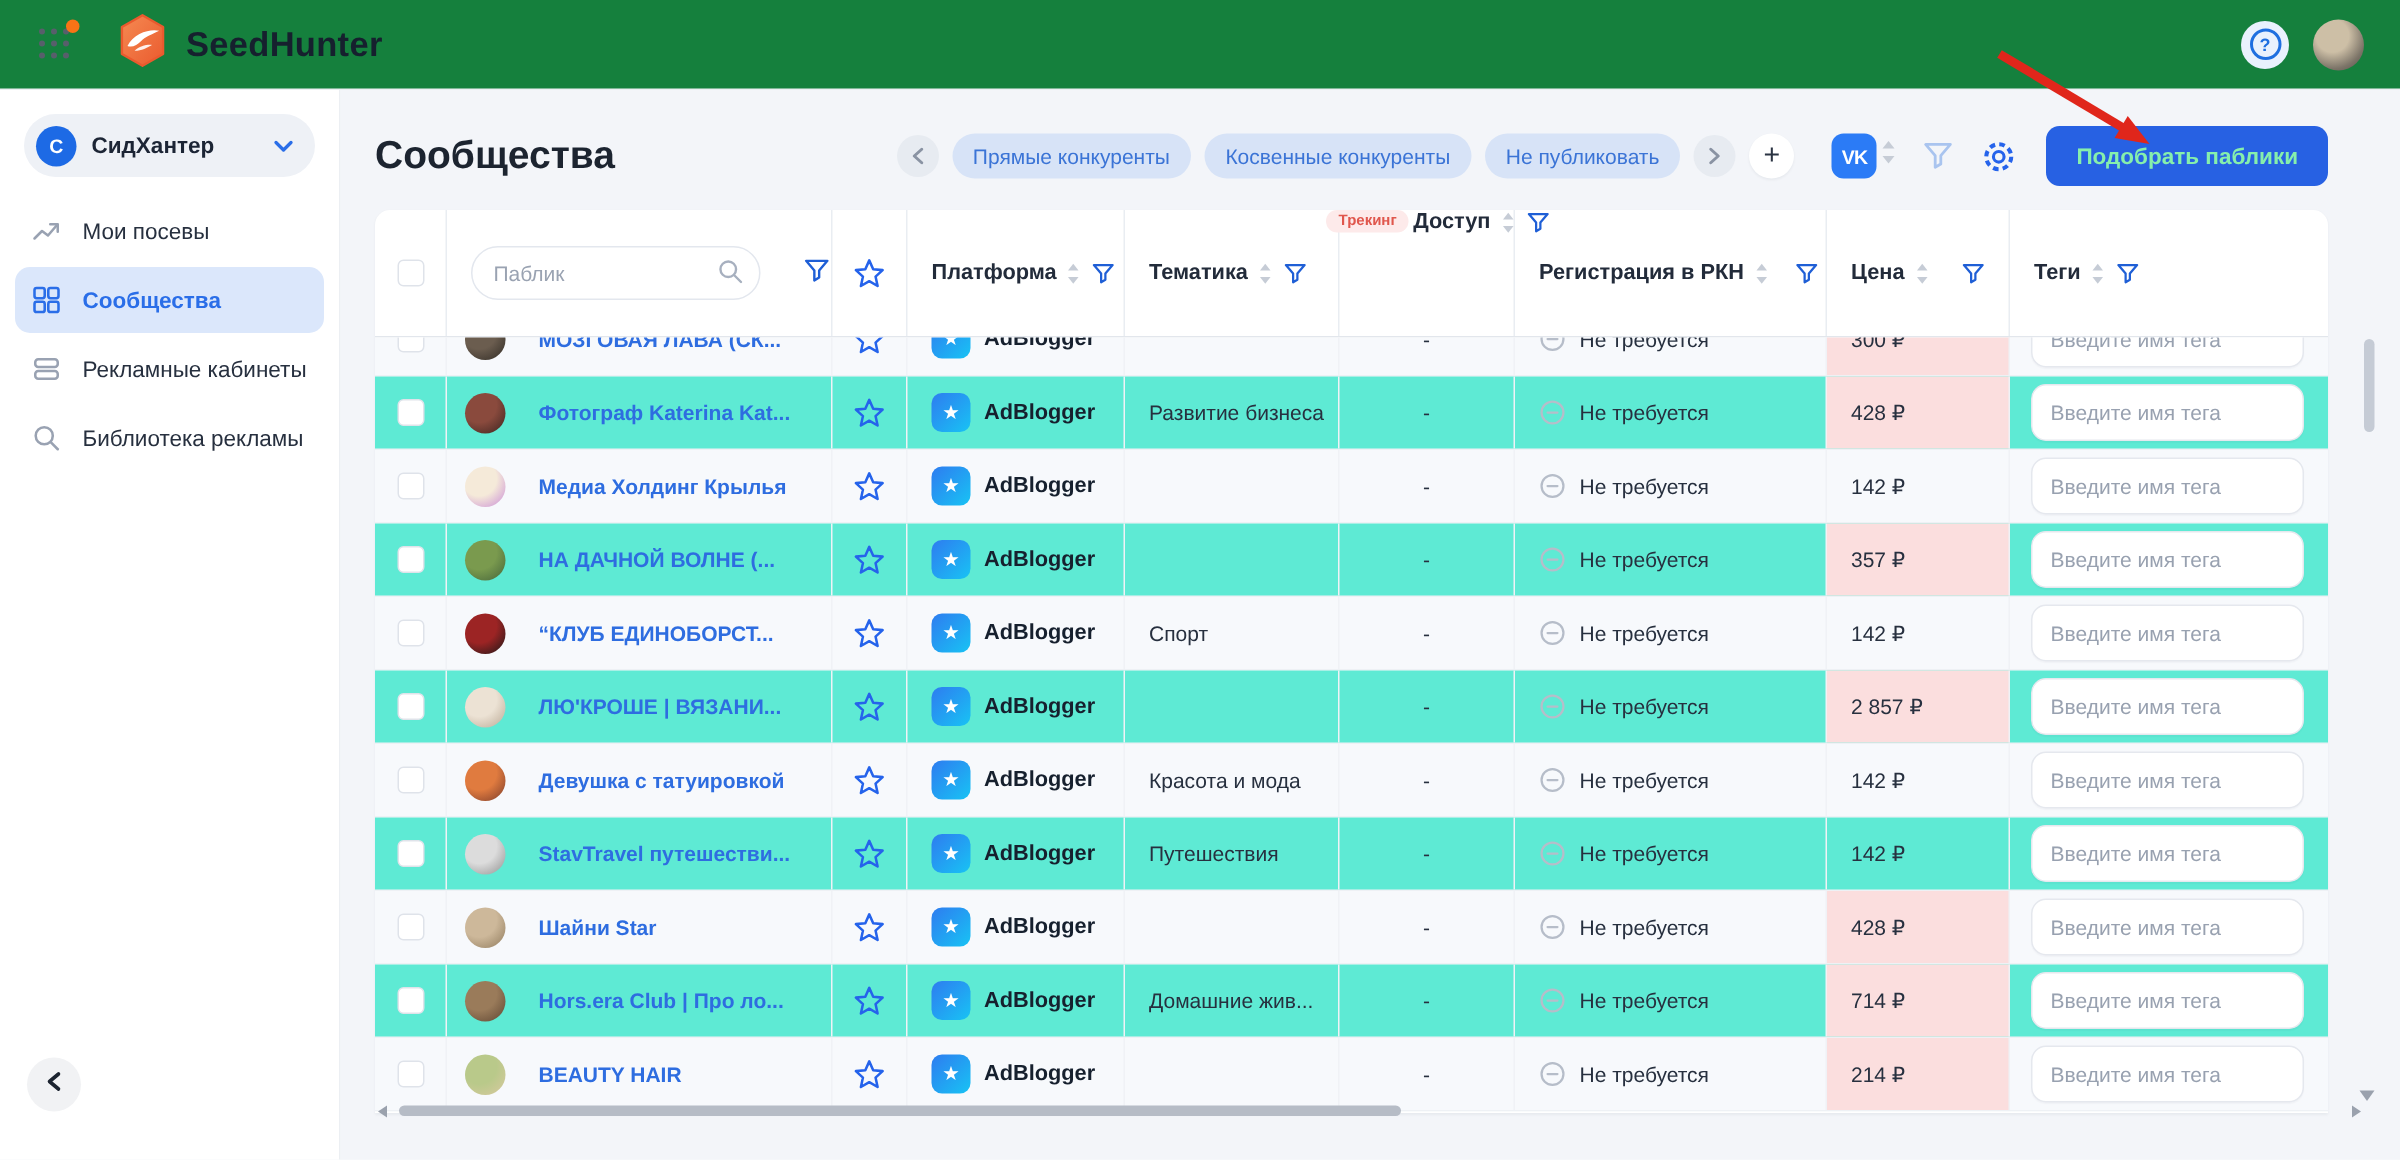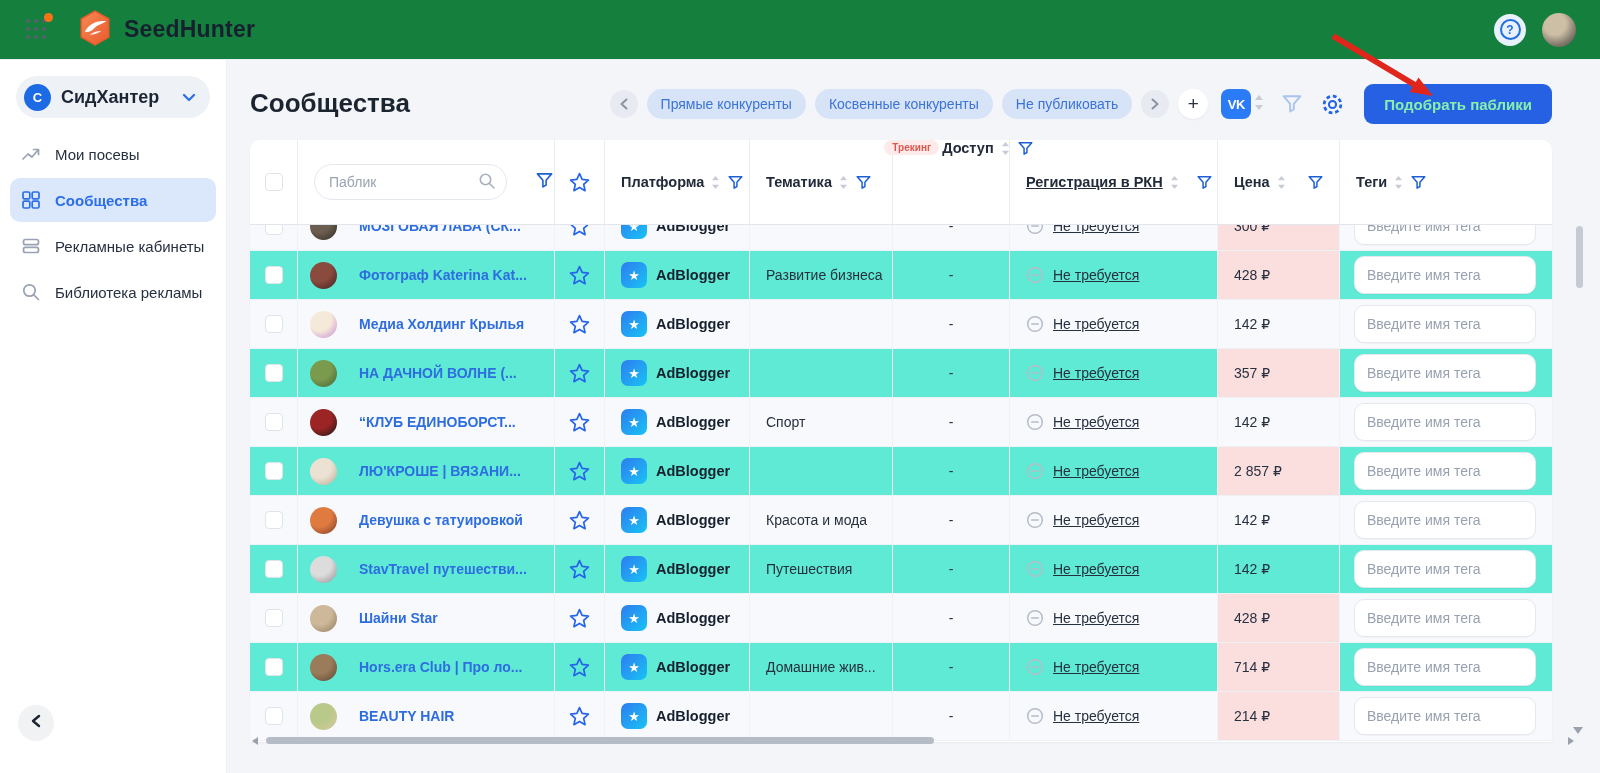--- a/index.html
+++ b/index.html
@@ -20,51 +20,51 @@
   .help-ring { width:21px; height:21px; border-radius:50%; border:2.2px solid #1f6fe0; display:flex; align-items:center; justify-content:center;
     font-size:12px; font-weight:700; color:#1f6fe0; }
   .user-avatar { width:34px; height:34px; border-radius:50%;
     background:radial-gradient(circle at 38% 32%, #cdbfa6 0 35%, #7c7468 70%, #4e4a42); cursor:pointer; }
 
   
   .sidebar { position:absolute; left:0; top:60px; width:227px; height:713px; background:#fff; border-right:1px solid #eceff3; z-index:4; }
   .workspace { margin:16px 16px 10px; height:42px; border-radius:21px; background:#eef1f6; display:flex; align-items:center; padding:0 14px 0 8px; cursor:pointer; }
   .ws-avatar { width:27px; height:27px; border-radius:50%; background:#1d6ae5; color:#fff; font-size:13px; font-weight:700;
     display:flex; align-items:center; justify-content:center; }
-  .ws-name { margin-left:10px; font-size:18px; font-weight:600; color:#1c2535; }
+  .ws-name { margin-left:10px; font-size:15px; font-weight:600; color:#1c2535; }
   .ws-chev { margin-left:auto; display:flex; }
   .nav { margin-top:14px; }
   .nav-item { height:44px; margin:2px 10px; padding:0 10px; border-radius:10px; display:flex; align-items:center; gap:13px; cursor:pointer;
     font-size:15px; color:#27303f; }
   .nav-item .ic { width:22px; height:22px; display:flex; align-items:center; justify-content:center; }
   .nav-item.active { background:#dbe7fb; color:#2a6ee8; font-weight:600; }
   .collapse-btn { position:absolute; left:18px; bottom:32px; width:36px; height:36px; border-radius:50%; background:#f1f2f4;
     display:flex; align-items:center; justify-content:center; cursor:pointer; }
 
   
   .main { position:absolute; left:227px; top:60px; width:1373px; height:713px; background:#f3f5f9; }
   .page-title { position:absolute; left:23px; top:28px; font-size:26px; font-weight:700; color:#1c2430; }
 
   .toolbar { position:absolute; right:48px; top:23px; height:42px; display:flex; align-items:center; gap:9px; }
   .chev-circle { width:28px; height:28px; border-radius:50%; background:#e7ebf1; display:flex; align-items:center; justify-content:center; cursor:pointer; }
   .chip { height:30px; border-radius:15px; background:#d7e3f7; color:#3b74d6; font-size:14px; display:flex; align-items:center; padding:0 14px; cursor:pointer; white-space:nowrap; }
   .plus-btn { width:30px; height:30px; border-radius:50%; background:#fff; display:flex; align-items:center; justify-content:center;
     font-size:19px; color:#2b3443; cursor:pointer; box-shadow:0 1px 2px rgba(20,30,50,.06); }
-  .vk-group { display:flex; align-items:center; gap:3px; margin-left:4px; }
+  .vk-group { display:flex; align-items:center; gap:3px; margin-left:16px; }
   .vk-badge { width:30px; height:30px; border-radius:8px; background:#2b7bf6; color:#fff; font-weight:700; font-size:13px;
     display:flex; align-items:center; justify-content:center; letter-spacing:-.5px; cursor:pointer; }
   .tool-ic { display:flex; align-items:center; justify-content:center; cursor:pointer; margin-left:8px; }
   .primary-btn { height:40px; margin-left:10px; border:none; border-radius:9px; background:#2761e3; color:#86efac;
     font-size:15px; font-weight:600; padding:0 20px; cursor:pointer; font-family:inherit; }
 
   
   .table-card { position:absolute; left:23px; top:80px; width:1302px; height:602px; background:#fff;
     border-radius:10px 10px 0 0; box-shadow:0 1px 2px rgba(20,30,50,.05); }
   .c-check{width:48px;} .c-public{width:257px;} .c-star{width:50px;} .c-platform{width:145px;}
-  .c-topic{width:143px;} .c-access{width:117px;} .c-rkn{width:208px;text-decoration:underline;} .c-price{width:122px;} .c-tags{width:212px;}
+  .c-topic{width:143px;} .c-access{width:117px;} .c-rkn{width:208px;} .c-price{width:122px;} .c-tags{width:212px;}
 
   .thead { height:85px; display:flex; border-bottom:1px solid #e2e6ec; }
   .th { display:flex; align-items:center; border-right:1px solid #e9edf2; padding-left:16px; gap:7px;
     font-size:14.5px; font-weight:600; color:#222b3a; }
   .th:last-child { border-right:none; }
   .th.center { justify-content:center; padding-left:0; }
   .checkbox { width:18px; height:18px; border:1.5px solid #dfe3ea; border-radius:4px; background:#fff; cursor:pointer; }
   .search-wrap { position:relative; width:196px; }
   .search-wrap input { width:100%; height:36px; border:1px solid #e3e7ee; border-radius:18px; padding:0 34px 0 14px;
     font-size:14px; color:#333; outline:none; font-family:inherit; }

